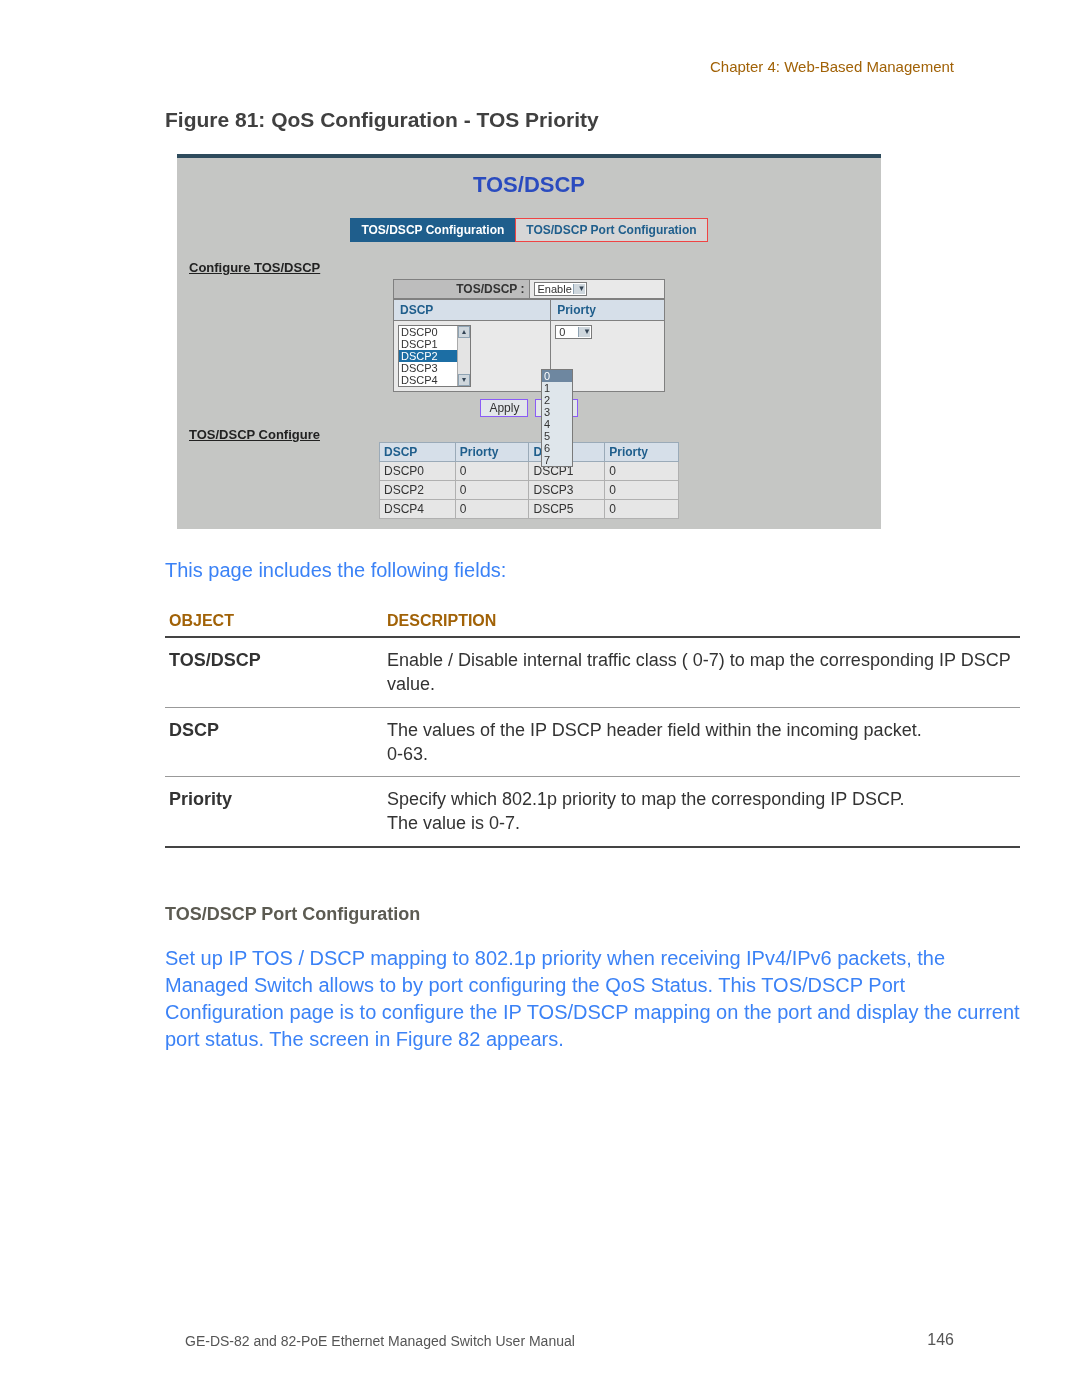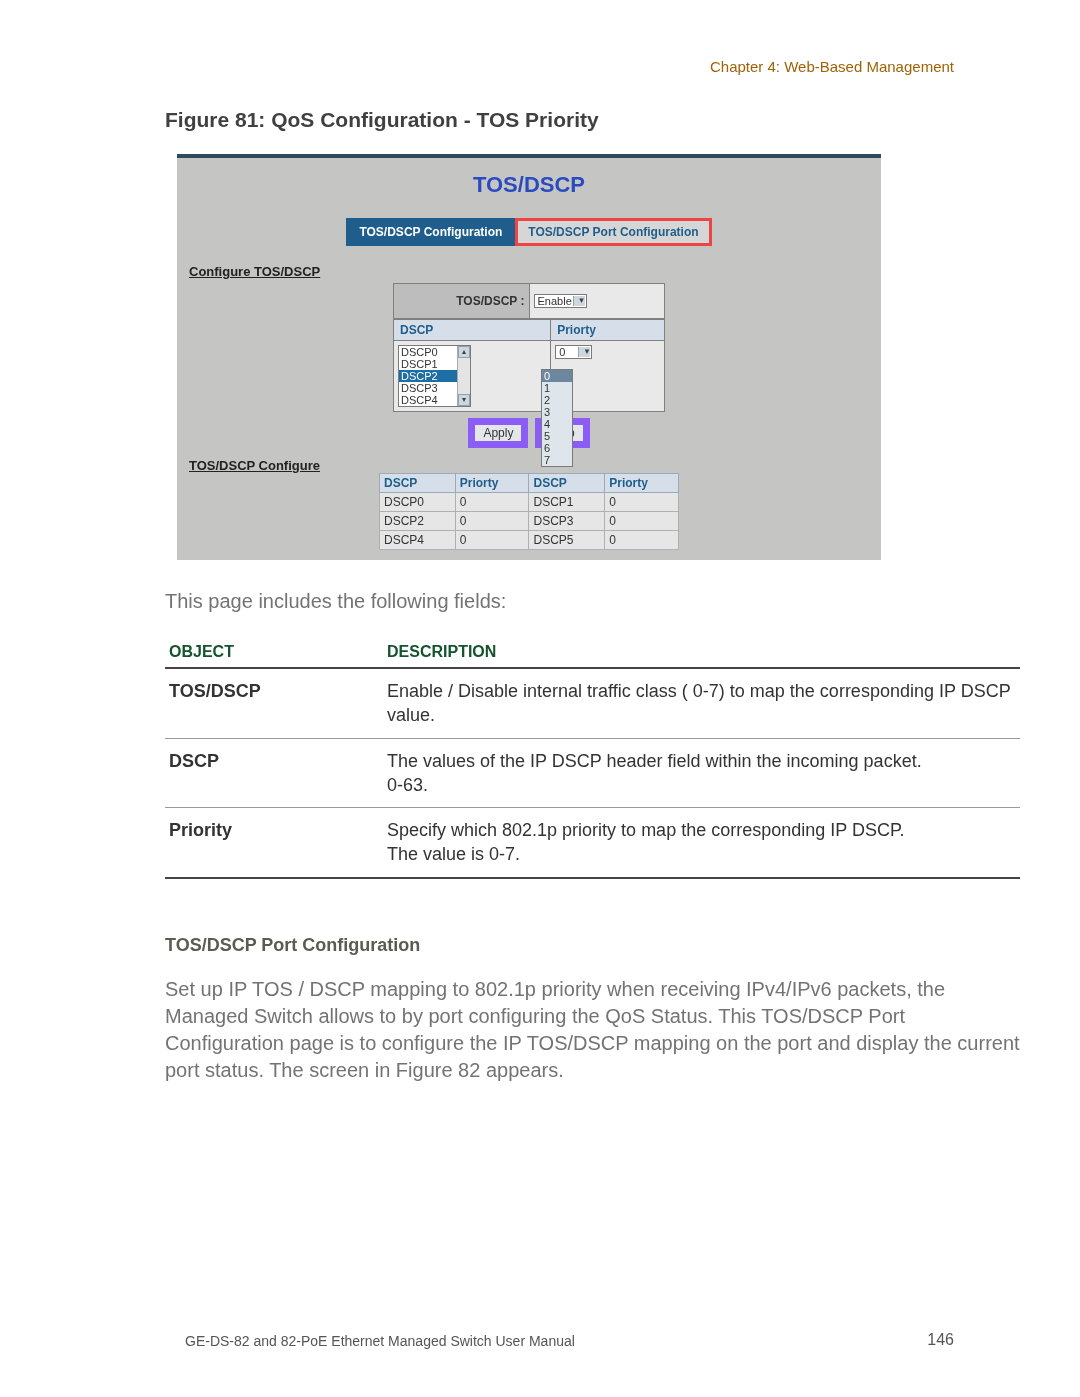--- a/index.html
+++ b/index.html
@@ -47,21 +47,21 @@
     margin-bottom: 20px;
   }
   .tabs {
     display: flex;
     justify-content: center;
     gap: 0;
   }
   .tab {
     padding: 4px 10px;
     font: 700 12px Arial, sans-serif;
-    border: 3px solid #ef4444;
+    border: 1px solid #ef4444;
   }
   .tab.active {
     background: #1f5e8c;
     color: #fff;
     border-color: #1f5e8c;
   }
   .tab.inactive {
     background: #d6d6d6;
     color: #1f5e8c;
   }
@@ -84,21 +84,21 @@
     font: 12px Arial, sans-serif;
   }
   .cfg .gray {
     background: #bdbdbd;
     font-weight: 700;
     text-align: right;
     padding: 2px 4px;
   }
   .cfg .white {
     background: #e9e9e9;
-    padding: 10px 4px;
+    padding: 2px 4px;
   }
   .cfg .h {
     background: #d6dfe9;
     color: #1f5e8c;
     font-weight: 700;
     padding: 3px 6px;
     text-align: left;
   }
 
   .listbox {
@@ -146,21 +146,21 @@
     font-size: 9px; color: #345; z-index: 2;
   }
 
   .btnrow {
     text-align: center;
     margin-top: 6px;
     position: relative;
   }
   .winbtn {
     display: inline-block;
-    border: 7px solid #8b5cf6;
+    border: 1px solid #8b5cf6;
     background: #e3e7ea;
     padding: 1px 8px;
     font: 12px Arial;
     margin: 0 1px;
   }
 
   .dropdown {
     position: absolute;
     left: 352px;
     top: 197px;
@@ -193,34 +193,34 @@
     background: #e6e6e6;
     padding: 2px 4px;
     border: 1px solid #b0b0b0;
   }
 
   
   .body-p {
     margin: 28px 0 22px 0;
     font-size: 20px;
     line-height: 1.35;
-    color: #737373;
+    color: #3b82f6;
   }
 
   .desc-tbl {
     width: 100%;
     border-collapse: collapse;
     font-size: 18px;
   }
   .desc-tbl th {
     text-align: left;
     font-weight: 700;
     padding: 6px 4px;
     border-bottom: 2px solid #444;
-    color: #14532d;
+    color: #a16207;
     text-transform: uppercase;
     font-size: 16px;
   }
   .desc-tbl td {
     padding: 10px 4px;
     border-bottom: 1px solid #999;
     vertical-align: top;
     line-height: 1.35;
   }
   .desc-tbl tr:last-child td { border-bottom: 2px solid #444; }

